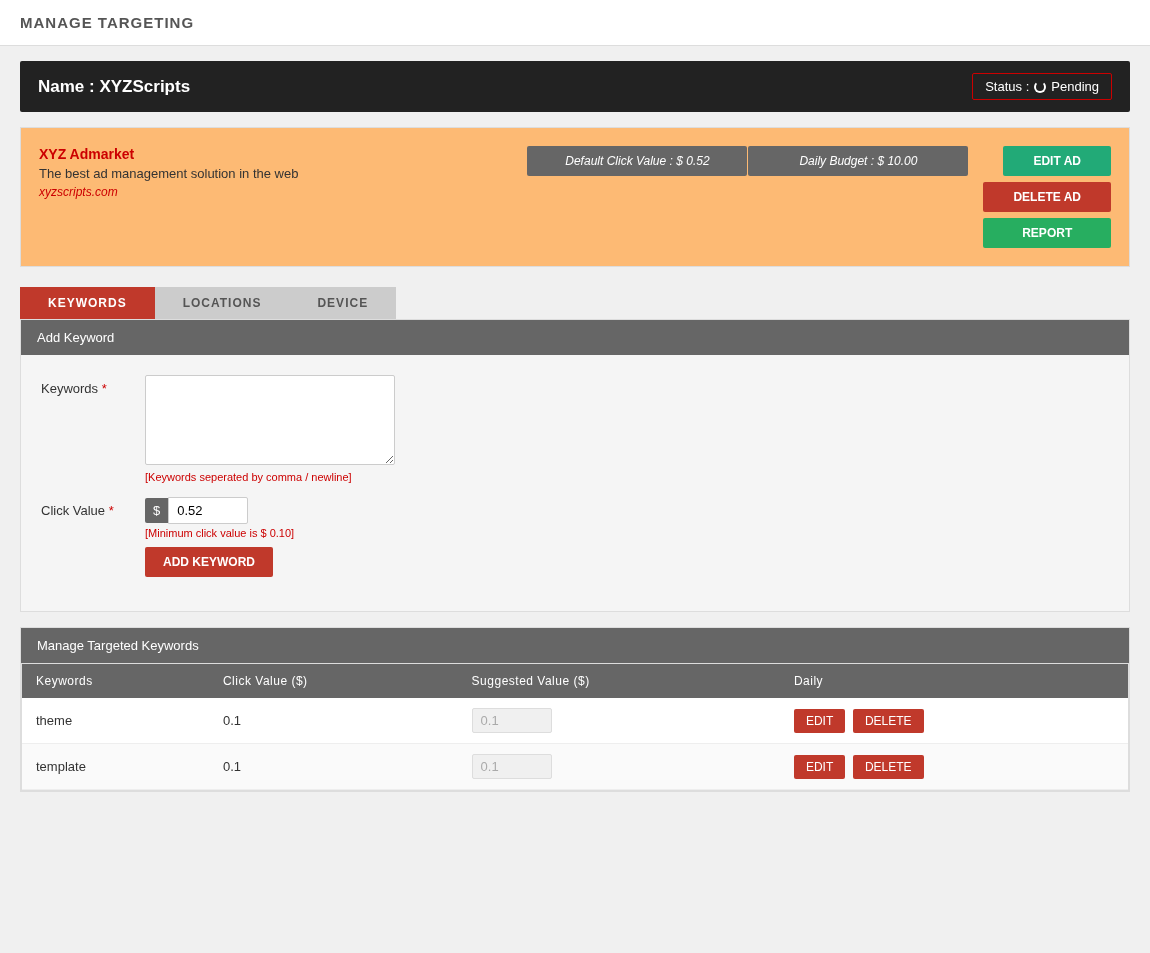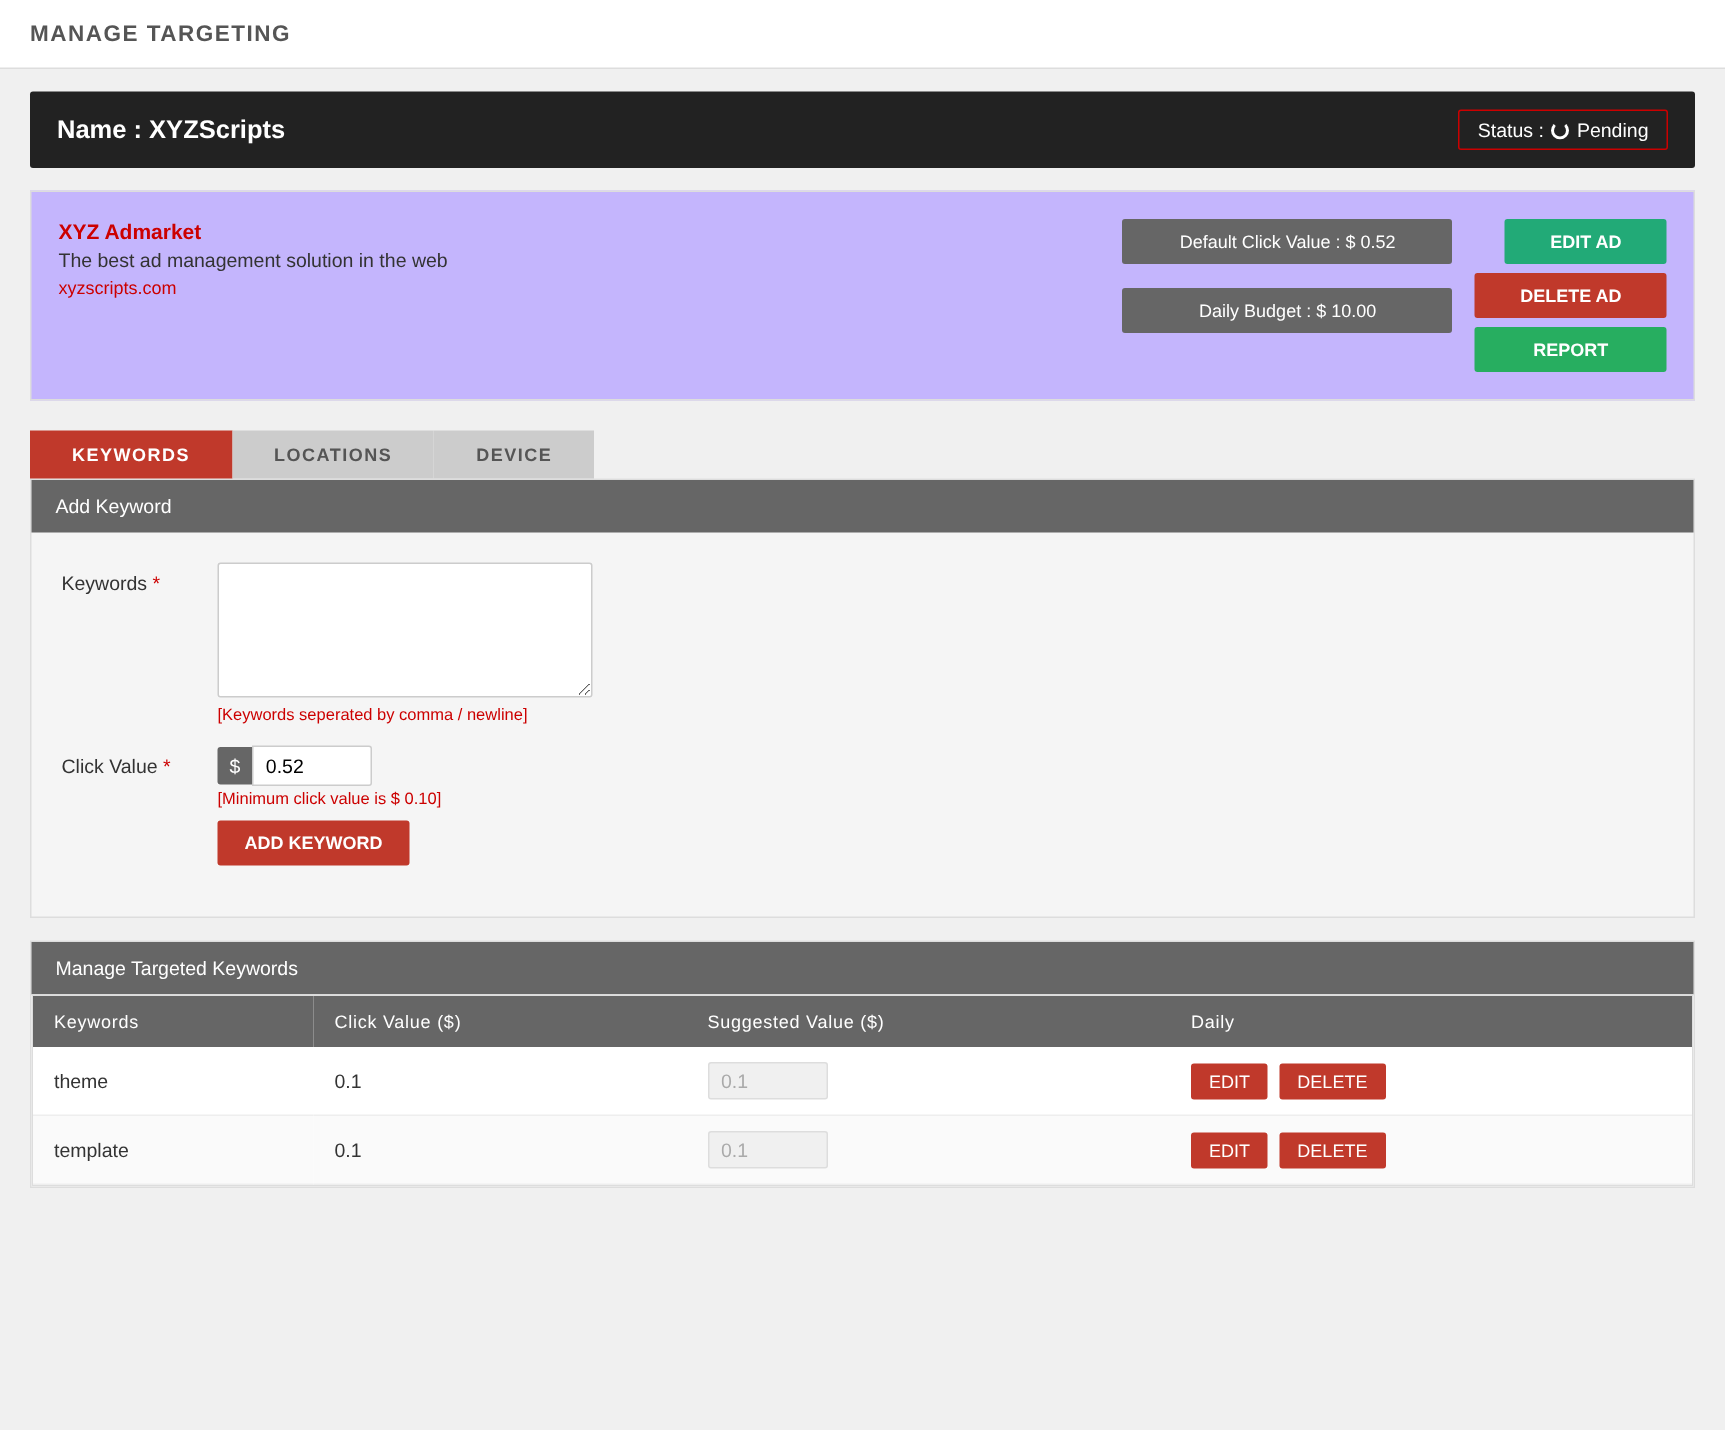--- a/index.html
+++ b/index.html
@@ -39,33 +39,33 @@
       display: inline-block;
       width: 12px;
       height: 12px;
       border: 2px solid #fff;
       border-top-color: transparent;
       border-radius: 50%;
     }
 
     
     .ad-card {
-      background: #c4b5fd;
+      background: #fdba74;
       border: 1px solid #ddd;
       padding: 18px;
       display: flex;
       align-items: flex-start;
       justify-content: space-between;
       margin-bottom: 20px;
     }
     .ad-info-left { flex: 1; }
     .ad-name { color: #c00; font-weight: bold; font-size: 14px; margin-bottom: 4px; }
     .ad-desc { color: #333; font-size: 13px; margin-bottom: 4px; }
-    .ad-url { color: #c00; font-size: 12px; }
-    .ad-stats { display: flex; flex-direction: column; gap: 16px; margin-right: 15px; }
+    .ad-url { color: #c00; font-size: 12px; font-style: italic; }
+    .ad-stats { display: flex; flex-direction: row; gap: 1px; margin-right: 15px; font-style: italic; }
     .stat-btn {
       background: #666;
       color: #fff;
       padding: 8px 18px;
       border: none;
       font-size: 12px;
       border-radius: 2px;
       min-width: 220px;
       text-align: center;
     }

